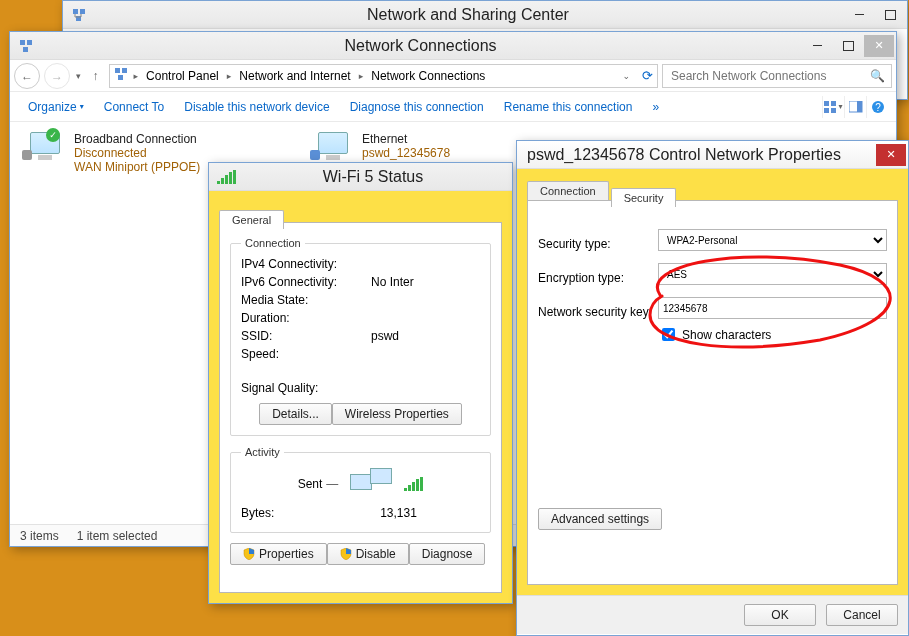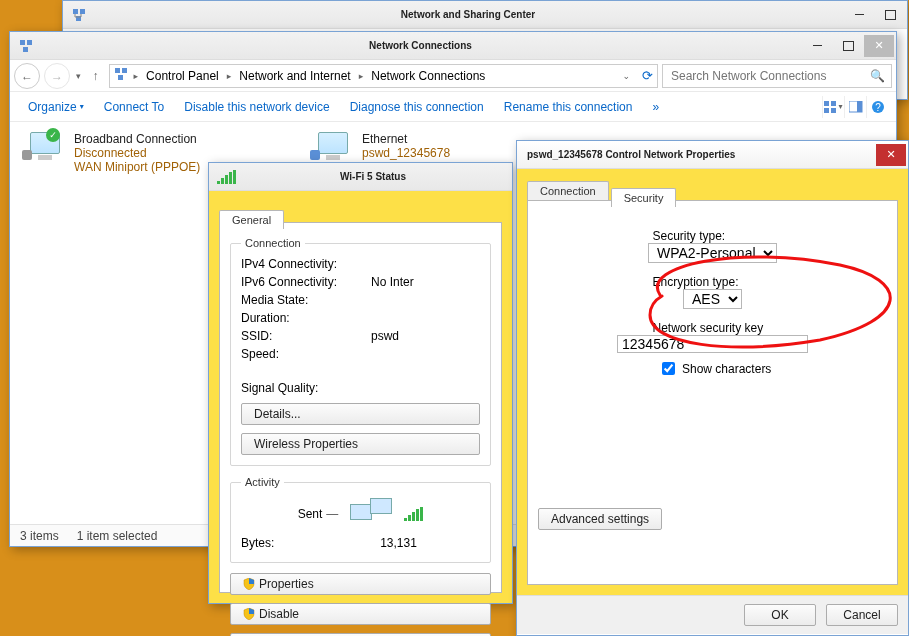--- a/index.html
+++ b/index.html
@@ -25,21 +25,21 @@
     display: flex;
     align-items: center;
     padding: 0 2px 0 8px;
     border-bottom: 1px solid #ddd;
     color: #222;
   }
   .titlebar .t-icon {
     width: 16px; height: 16px; margin-right: 6px;
     display:inline-flex; align-items:center; justify-content:center;
   }
-  .titlebar .title { flex: 1; text-align: center; font-size: 10px; font-weight: bold; }
+  .titlebar .title { flex: 1; text-align: center; font-size: 16px; }
   .winbtns { display:flex; }
   .winbtn {
     width: 30px; height: 22px; display:flex; align-items:center; justify-content:center;
     font-size: 11px; color:#444; margin-left:1px;
   }
   .winbtn.min::before{content:""; width:9px; height:1.5px; background:#333; display:block;}
   .winbtn.max::before{content:""; width:9px; height:8px; border:1.3px solid #333; display:block;}
   .winbtn.close{ background:#d44; color:#fff;}
   .winbtn.close::before{content:"✕"; font-size:11px;}
   .winbtn.close.grey{ background:#bbb; color:#fff;}
@@ -94,35 +94,35 @@
   .tabcontent{background:#fff;border:1px solid #b7b7b7;border-top:none;padding:10px 10px 14px 10px;}
   fieldset{border:1px solid #d6d6d6;border-radius:2px;padding:6px 10px 10px 10px;margin:4px 0 10px 0;}
   fieldset legend{color:#333;font-size:11px;padding:0 4px;}
   .kv{display:flex;font-size:12px;padding:2px 0;}
   .kv .k{width:130px;}
   .kv .v{flex:1;padding-right:4px;}
   .btn{
     height:22px;padding:0 12px;border:1px solid #acacac;background:linear-gradient(#fcfcfc,#ececec);
     font-size:12px;color:#222;display:inline-flex;align-items:center;border-radius:2px;gap:4px;
   }
-  .btnrow{display:flex;gap:8px;flex-direction:column;}
+  .btnrow{display:flex;}
   
   .act-pic{width:42px;height:32px;position:relative;margin:0 8px;}
   .act-pic .m1{position:absolute;width:22px;height:16px;border:1px solid #7aa;background:#cfe8ff;left:0;top:6px;}
   .act-pic .m2{position:absolute;width:22px;height:16px;border:1px solid #7aa;background:#cfe8ff;right:0;top:0;}
   .bars{display:inline-flex;align-items:flex-end;gap:1px;height:14px;}
   .bars span{width:3px;background:#3ab54a;display:block;}
   .bars span:nth-child(1){height:3px;} .bars span:nth-child(2){height:6px;}
   .bars span:nth-child(3){height:9px;} .bars span:nth-child(4){height:12px;}
   .bars span:nth-child(5){height:14px;}
   
-  .form-row{display:flex;align-items:center;margin:6px 0;font-size:12px;flex-direction:column;}
+  .form-row{display:flex;align-items:flex-end;margin:6px 0;font-size:12px;}
   .form-row .lbl{width:120px;}
   .form-row select,.form-row input[type=text]{
-    flex:1;height:22px;border:1px solid #b7b7b7;background:#fff;font-size:14px;padding:0 4px;
+    flex:1;height:22px;border:1px solid #b7b7b7;background:#fff;font-size:10px;padding:0 4px;
   }
   .checkbox-row{margin-left:120px;display:flex;align-items:center;gap:4px;font-size:12px;}
   .shield{width:12px;height:12px;display:inline-block;}
   .shield svg{display:block;}
   .dlg-buttons{display:flex;justify-content:flex-end;gap:10px;padding:8px 10px;background:#f0f0f0;border-top:1px solid #ddd;}
   
   .hand-mark{position:absolute;pointer-events:none;}
   .hand-mark svg{display:block;}
 </style>
 </head>

